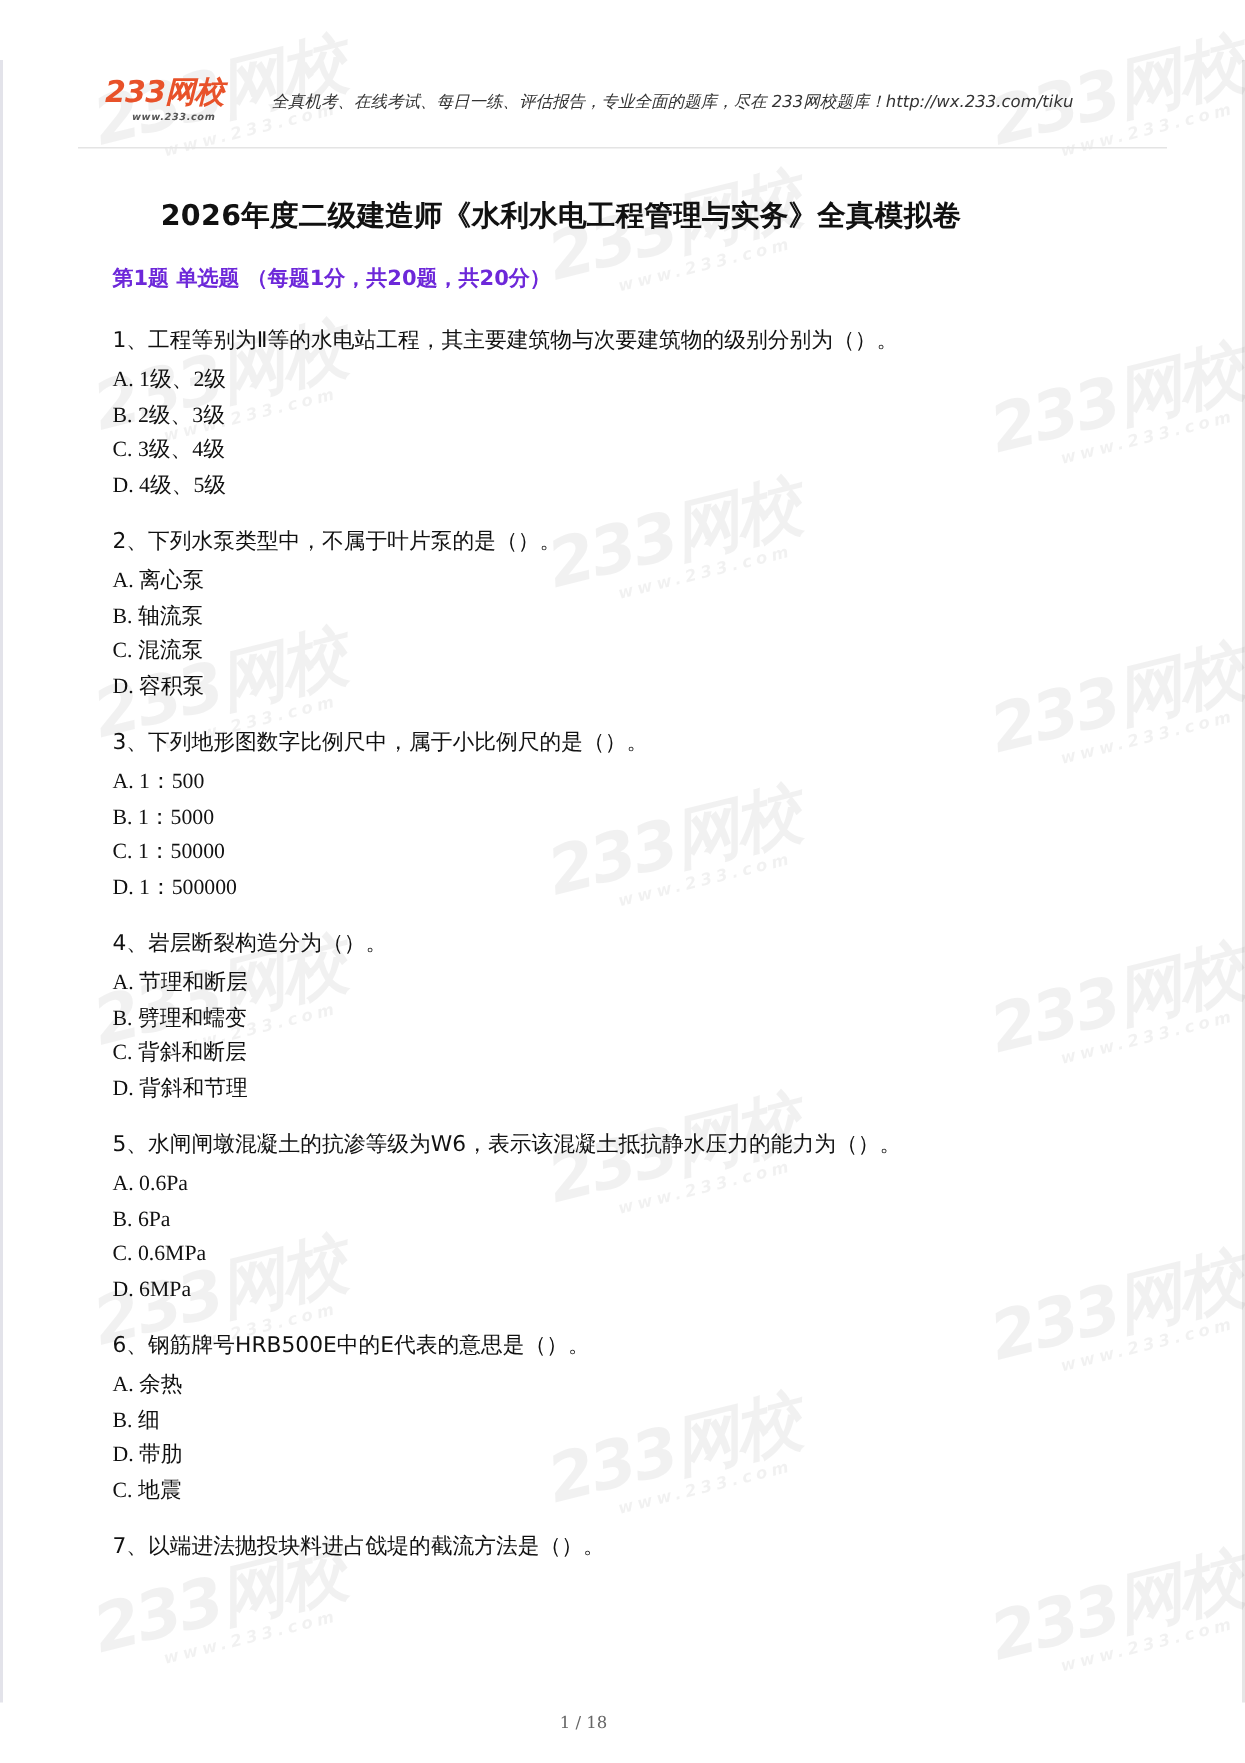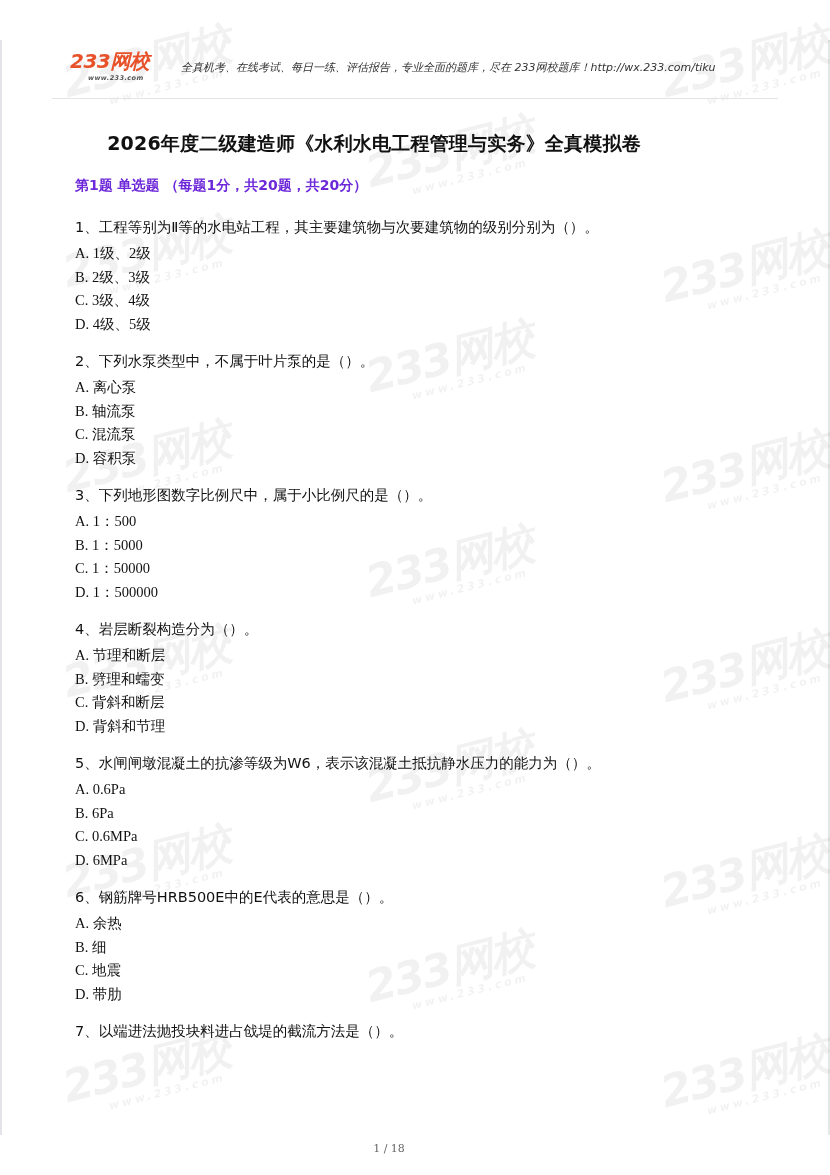--- a/index.html
+++ b/index.html
@@ -167,21 +167,21 @@
     <div class="q-stem">5、水闸闸墩混凝土的抗渗等级为W6，表示该混凝土抵抗静水压力的能力为（）。</div>
     <div class="q-opt">A. 0.6Pa</div>
     <div class="q-opt">B. 6Pa</div>
     <div class="q-opt">C. 0.6MPa</div>
     <div class="q-opt">D. 6MPa</div>
   </div>
   <div class="q">
     <div class="q-stem">6、钢筋牌号HRB500E中的E代表的意思是（）。</div>
     <div class="q-opt">A. 余热</div>
     <div class="q-opt">B. 细</div>
+    <div class="q-opt">D. 带肋</div>
     <div class="q-opt">C. 地震</div>
-    <div class="q-opt">D. 带肋</div>
   </div>
   <div class="q">
     <div class="q-stem">7、以端进法抛投块料进占戗堤的截流方法是（）。</div>
   </div>
 </div>
 
 <div class="footer">1 / 18</div>
 
 </body></html>

